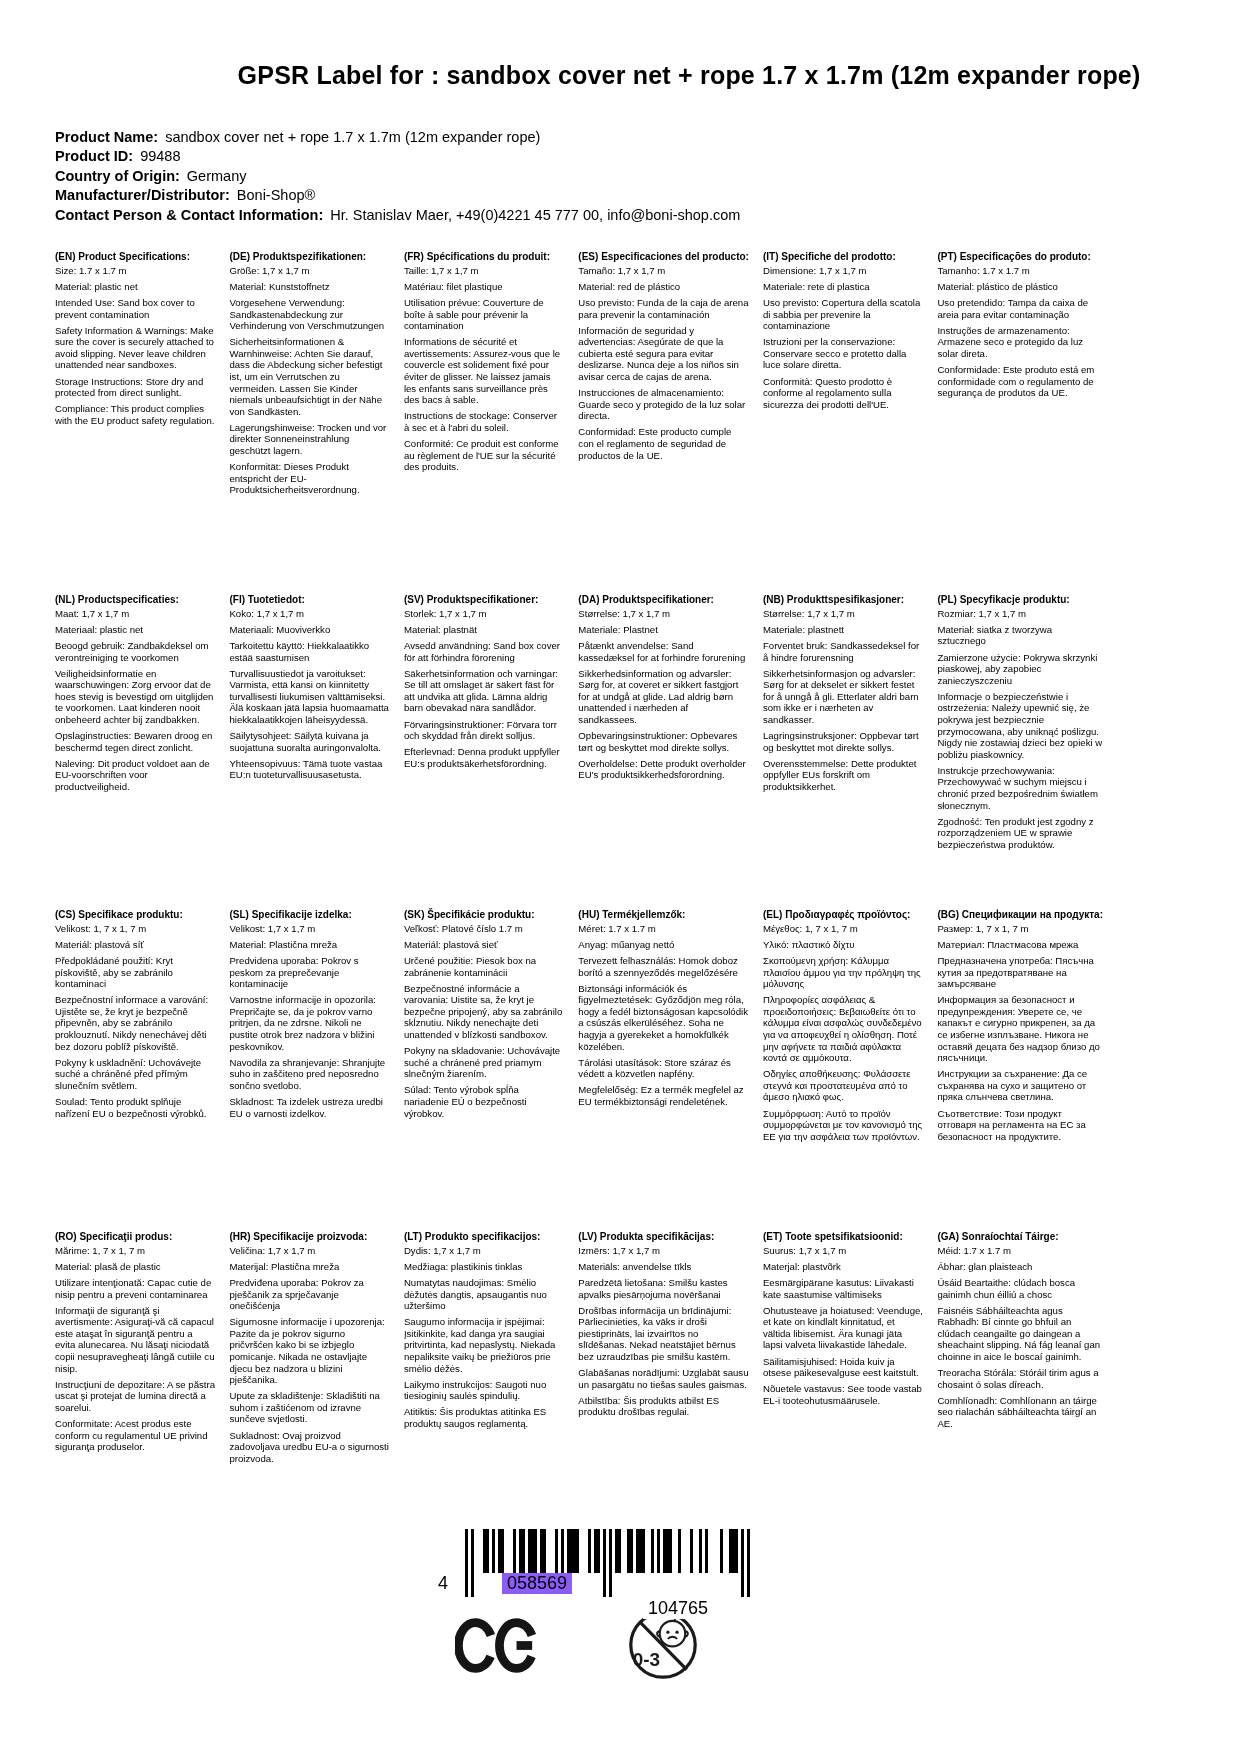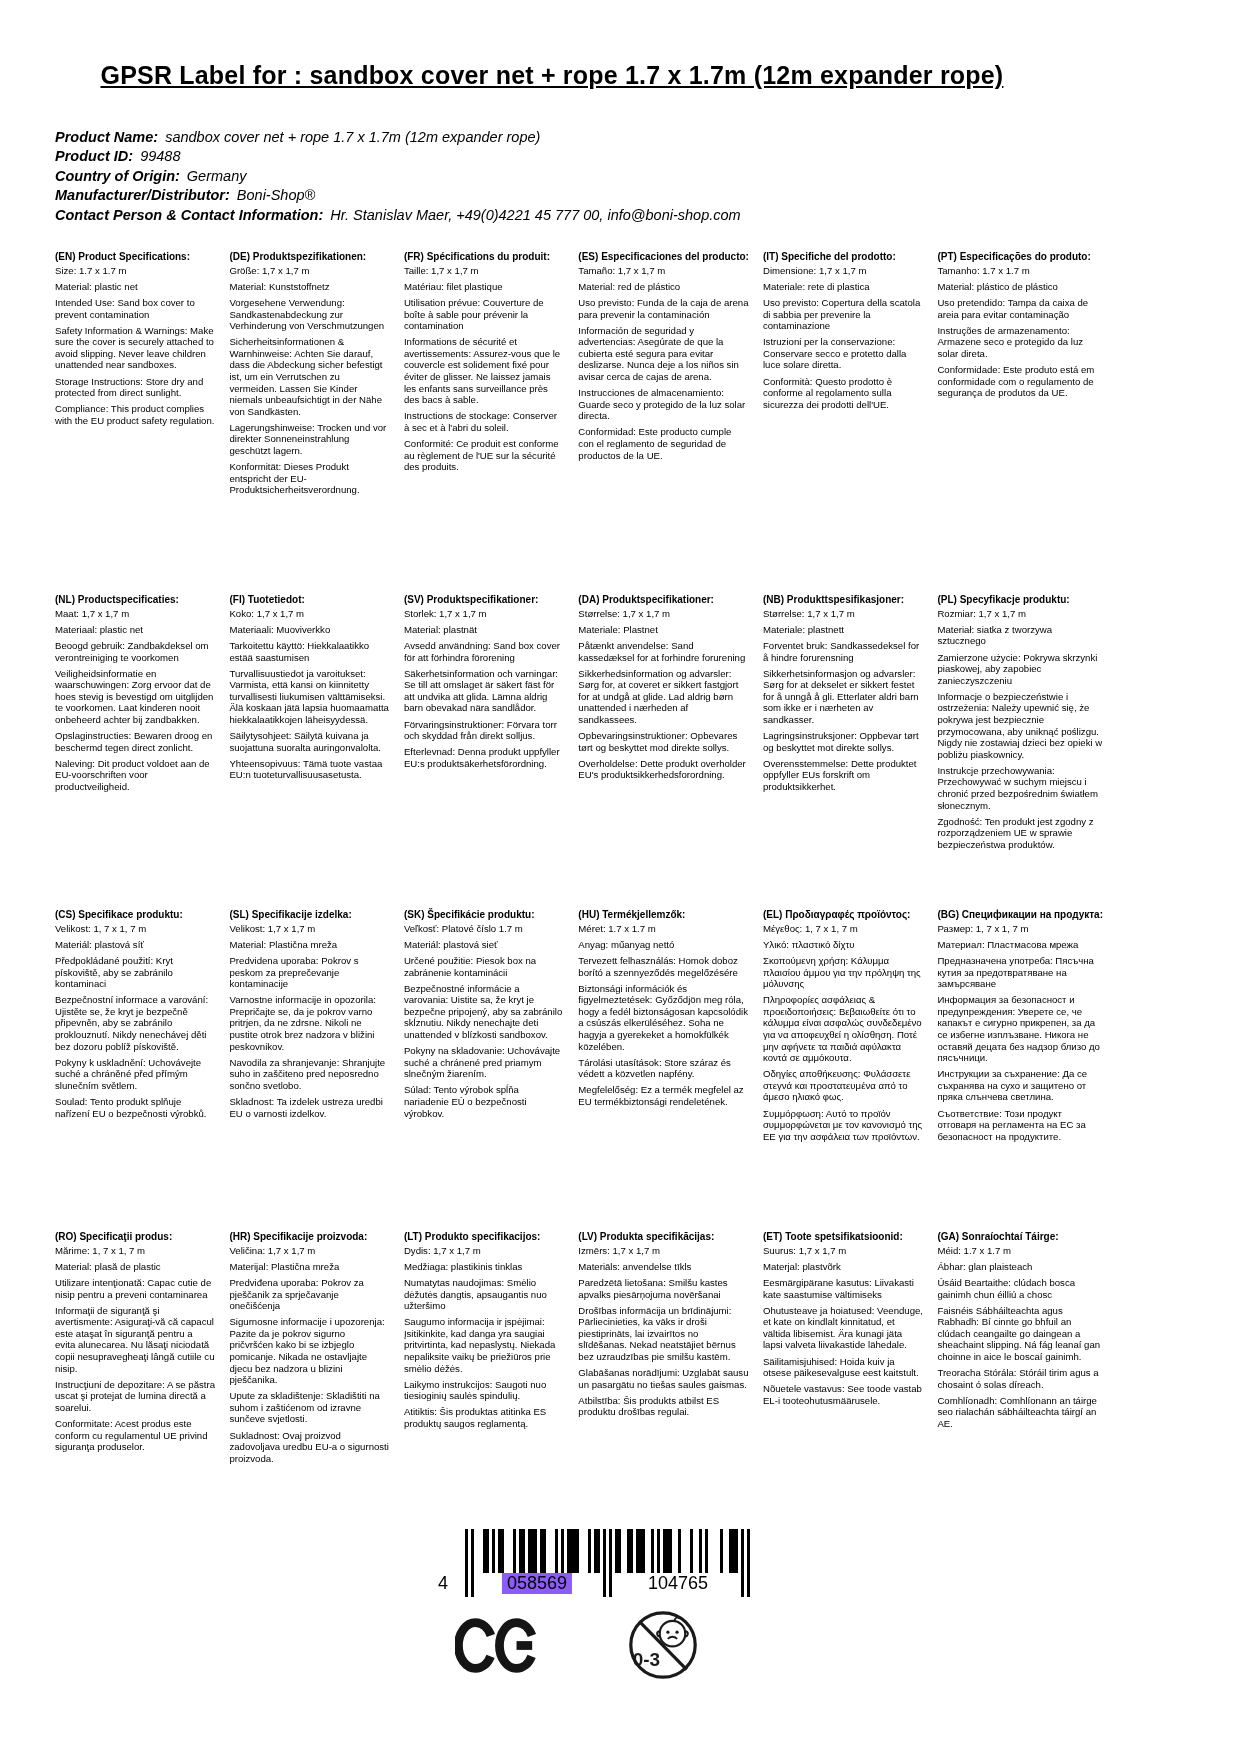--- a/index.html
+++ b/index.html
@@ -1,43 +1,43 @@
 <!DOCTYPE html>
 <html><head>
 <meta charset="utf-8">
 <style>
   html,body{margin:0;padding:0;background:#fff;}
   body{
     width:1241px;height:1754px;position:relative;overflow:hidden;
     color:#000;font-family:"Liberation Sans","DejaVu Sans",sans-serif;
   }
   h1.title{
-    font-size:25px;font-weight:bold;text-align:left;
-    max-width:1040px;margin:54px auto 0;line-height:1.75;letter-spacing:.2px;text-decoration:underline;
+    font-size:25px;font-weight:bold;text-align:right;
+    max-width:1040px;margin:54px auto 0;line-height:1.75;letter-spacing:.2px;
   }
-  .product-info{margin:30px 0 0 55px;font-size:14.5px;line-height:19.5px;font-style:italic;}
+  .product-info{margin:30px 0 0 55px;font-size:14.5px;line-height:19.5px;}
   .pi-row{white-space:nowrap;}
   .pi-label{font-weight:bold;}
   .pi-value{margin-left:7px;}
   .lang-grid{
     display:grid;grid-template-columns:repeat(6,1fr);column-gap:14px;
     grid-template-rows:343px 315px 322px 298px;
     margin:26px 138px 0 55px;
   }
   .lang{font-size:9.6px;line-height:11.6px;}
   .lang-h{font-size:10px;line-height:12.5px;font-weight:bold;margin:0 0 1px;white-space:nowrap;}
   .lang p{margin:0 0 4.5px;}
   .bottom{margin-left:465px;}
   .barcode{position:relative;width:285px;height:68px;}
   .bars{display:flex;align-items:flex-start;height:68px;}
   .bar{flex:none;}
   .bc-digit{position:absolute;top:44px;font-size:18px;line-height:21px;}
   .bc-prefix{left:-27px;}
   .bc-left{left:72px;transform:translateX(-50%);background:#8b5cf6;padding:0 5px;}
-  .bc-right{left:213px;transform:translateX(-50%);background:#fff;padding:0 5px;}
+  .bc-right{left:213px;transform:translateX(-50%);background:#fff;padding:0 5px;margin-top:25px;}
   .icons-row{display:flex;align-items:center;gap:88px;margin:12px 0 0 -10px;}
 </style>
 </head>
 <body>
 
 <main>
 
   <h1 class="title">GPSR Label for : sandbox cover net + rope 1.7 x 1.7m (12m expander rope)</h1>
 
   <section class="product-info" id="product-info">

